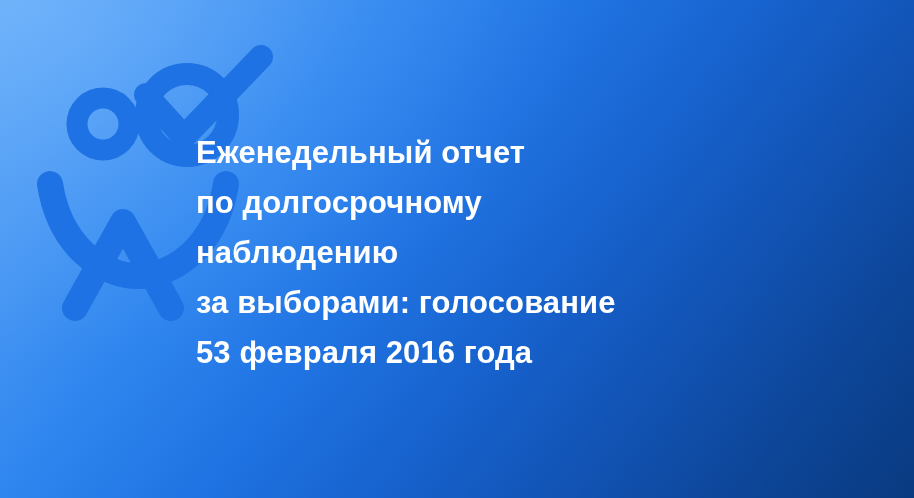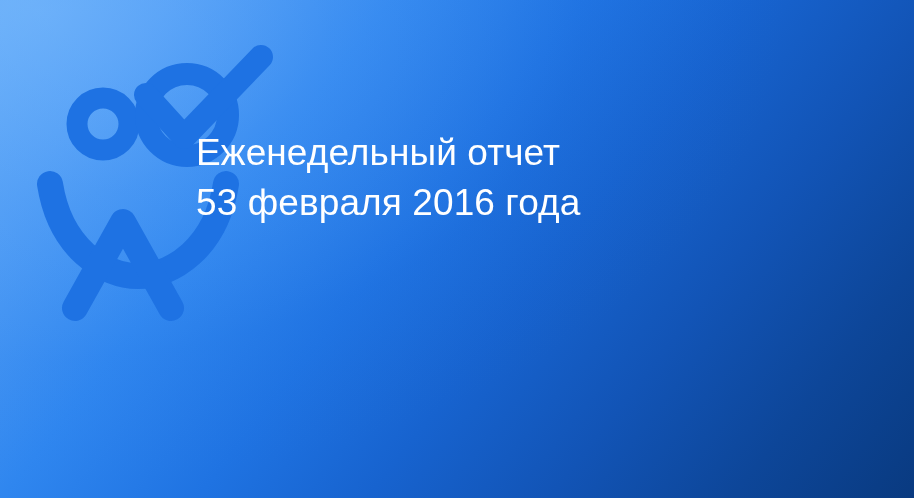--- a/index.html
+++ b/index.html
@@ -50,22 +50,22 @@
   }
   #title-block {
     position: absolute;
     left: 196px;
     top: 128px;
     width: 660px;
   }
   .title-line {
     display: block;
     color: #ffffff;
-    font-size: 37px;
-    font-weight: normal;
+    font-size: 31px;
+    font-weight: bold;
     line-height: 50px;
     letter-spacing: 0.1px;
     white-space: nowrap;
   }
 </style>
 </head>
 <body>
 
 <div id="banner">
 
@@ -81,16 +81,19 @@
       <circle cx="67" cy="88" r="26" stroke-width="21"></circle>
 
       <circle cx="151" cy="79" r="41" stroke-width="22"></circle>
 
       <path d="M 110 59 L 148 101 L 225 21" stroke-width="24"></path>
     </g>
   </svg>
 
   <div id="title-block">
     <span class="title-line">Еженедельный отчет</span>
+    <span class="title-line">по долгосрочному</span>
+    <span class="title-line">наблюдению</span>
+    <span class="title-line">за выборами: голосование</span>
     <span class="title-line">53 февраля 2016 года</span>
   </div>
 
 </div>
 
 </body></html>

